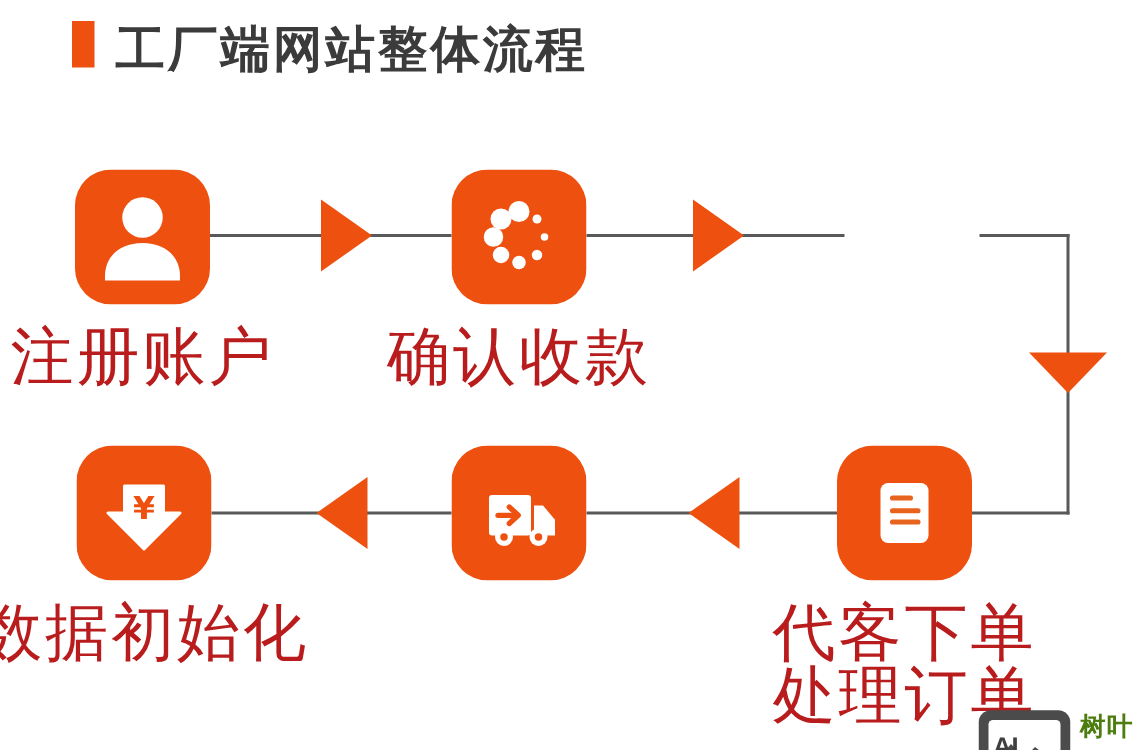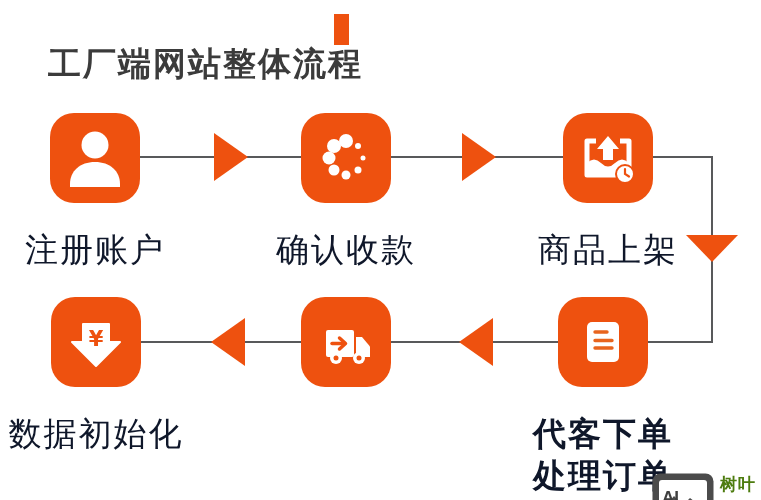--- a/index.html
+++ b/index.html
@@ -1,34 +1,34 @@
 <!DOCTYPE html>
 <html><head>
 <meta charset="utf-8">
 <style>
   html,body{margin:0;padding:0;background:#ffffff;}
   .stage{
     position:relative;width:761px;height:500px;background:#ffffff;overflow:hidden;
     font-family:"Liberation Sans","DejaVu Sans",sans-serif;
   }
   
-  .title-row{position:absolute;left:48px;top:14px;display:flex;align-items:flex-end;flex-direction:column;}
+  .title-row{position:absolute;left:48px;top:14px;display:flex;align-items:flex-start;}
   .title-bullet{width:15px;height:31px;background:#EE510F;margin-right:14px;}
   .title-text{font-size:33px;font-weight:bold;color:#3b3b3b;letter-spacing:2px;line-height:38px;}
   
   .node{position:absolute;width:220px;display:flex;flex-direction:column;align-items:center;}
   .icon-box{width:90px;height:90px;}
   .node-label{
-    margin-top:26px;font-size:33px;color:#0f172a;letter-spacing:2px;
+    margin-top:14px;font-size:42px;color:#b91c1c;letter-spacing:2px;
     white-space:pre-line;text-align:center;line-height:42px;
   }
   .n1{left:-15px;top:113px;}
   .n2{left:236px;top:113px;}
   .n3{left:498px;top:113px;}
-  .n4{left:493px;top:297px;font-weight:bold;}
+  .n4{left:493px;top:297px;}
   .n5{left:236px;top:297px;}
   .n6{left:-14px;top:297px;}
   
   .line{position:absolute;background:#58595b;}
   .l1{left:140px;top:156px;width:161px;height:2px;}
   .l2{left:391px;top:156px;width:172px;height:2px;}
   .l3{left:653px;top:156px;width:60px;height:2px;}
   .lv{left:711px;top:156px;width:2px;height:187px;}
   .l4{left:648px;top:341px;width:65px;height:2px;}
   .l5{left:391px;top:341px;width:167px;height:2px;}
@@ -92,33 +92,20 @@
         <circle cx="57" cy="57" r="3.5" fill="#fff"></circle>
         <circle cx="45" cy="62" r="4.5" fill="#fff"></circle>
         <circle cx="33" cy="57" r="5.5" fill="#fff"></circle>
         <circle cx="28" cy="45" r="6.5" fill="#fff"></circle>
         <circle cx="33" cy="33" r="7" fill="#fff"></circle>
       </svg>
     </div>
     <div class="node-label">确认收款</div>
   </div>
 
-  <div class="node n3">
-    <div class="icon-box">
-      <svg viewBox="0 0 90 90" width="90" height="90">
-        <rect width="90" height="90" rx="24" fill="#EE510F"></rect>
-        <path d="M33 28 h-9 v34 h42 v-34 h-9" stroke="#fff" stroke-width="5" fill="none" stroke-linejoin="round"></path>
-        <path d="M45 23 l11 13 h-6 v11 h-10 v-11 h-6 z" fill="#fff"></path>
-        <path d="M24 50 q7 -7 14 0 t14 0 t14 0 v12 h-42 z" fill="#fff"></path>
-        <circle cx="62" cy="61" r="9" fill="#fff" stroke="#EE510F" stroke-width="2"></circle>
-        <path d="M62 56 v5 l4 2.5" stroke="#EE510F" stroke-width="2.2" fill="none" stroke-linecap="round"></path>
-      </svg>
-    </div>
-    <div class="node-label">商品上架</div>
-  </div>
 
   <div class="node n4">
     <div class="icon-box">
       <svg viewBox="0 0 90 90" width="90" height="90">
         <rect width="90" height="90" rx="24" fill="#EE510F"></rect>
         <rect x="29" y="25" width="32" height="40" rx="5" fill="#fff"></rect>
         <path d="M37 35 h12 M37 43.5 h17 M37 51 h17" stroke="#E8641E" stroke-width="3.4" stroke-linecap="round"></path>
       </svg>
     </div>
     <div class="node-label">代客下单

